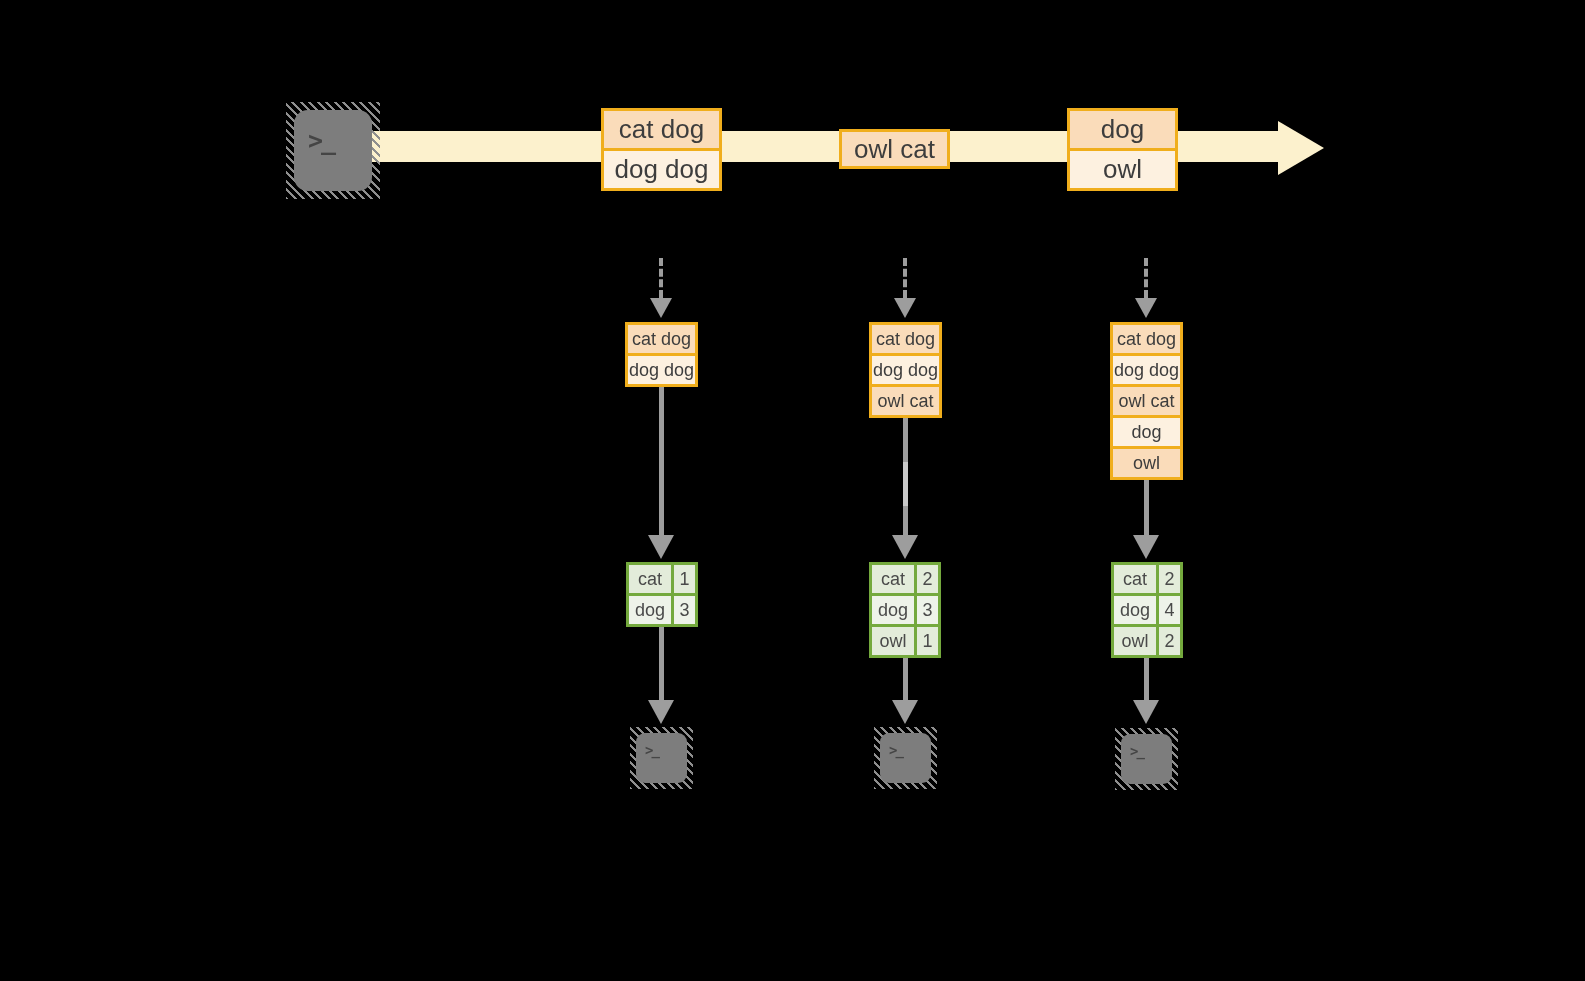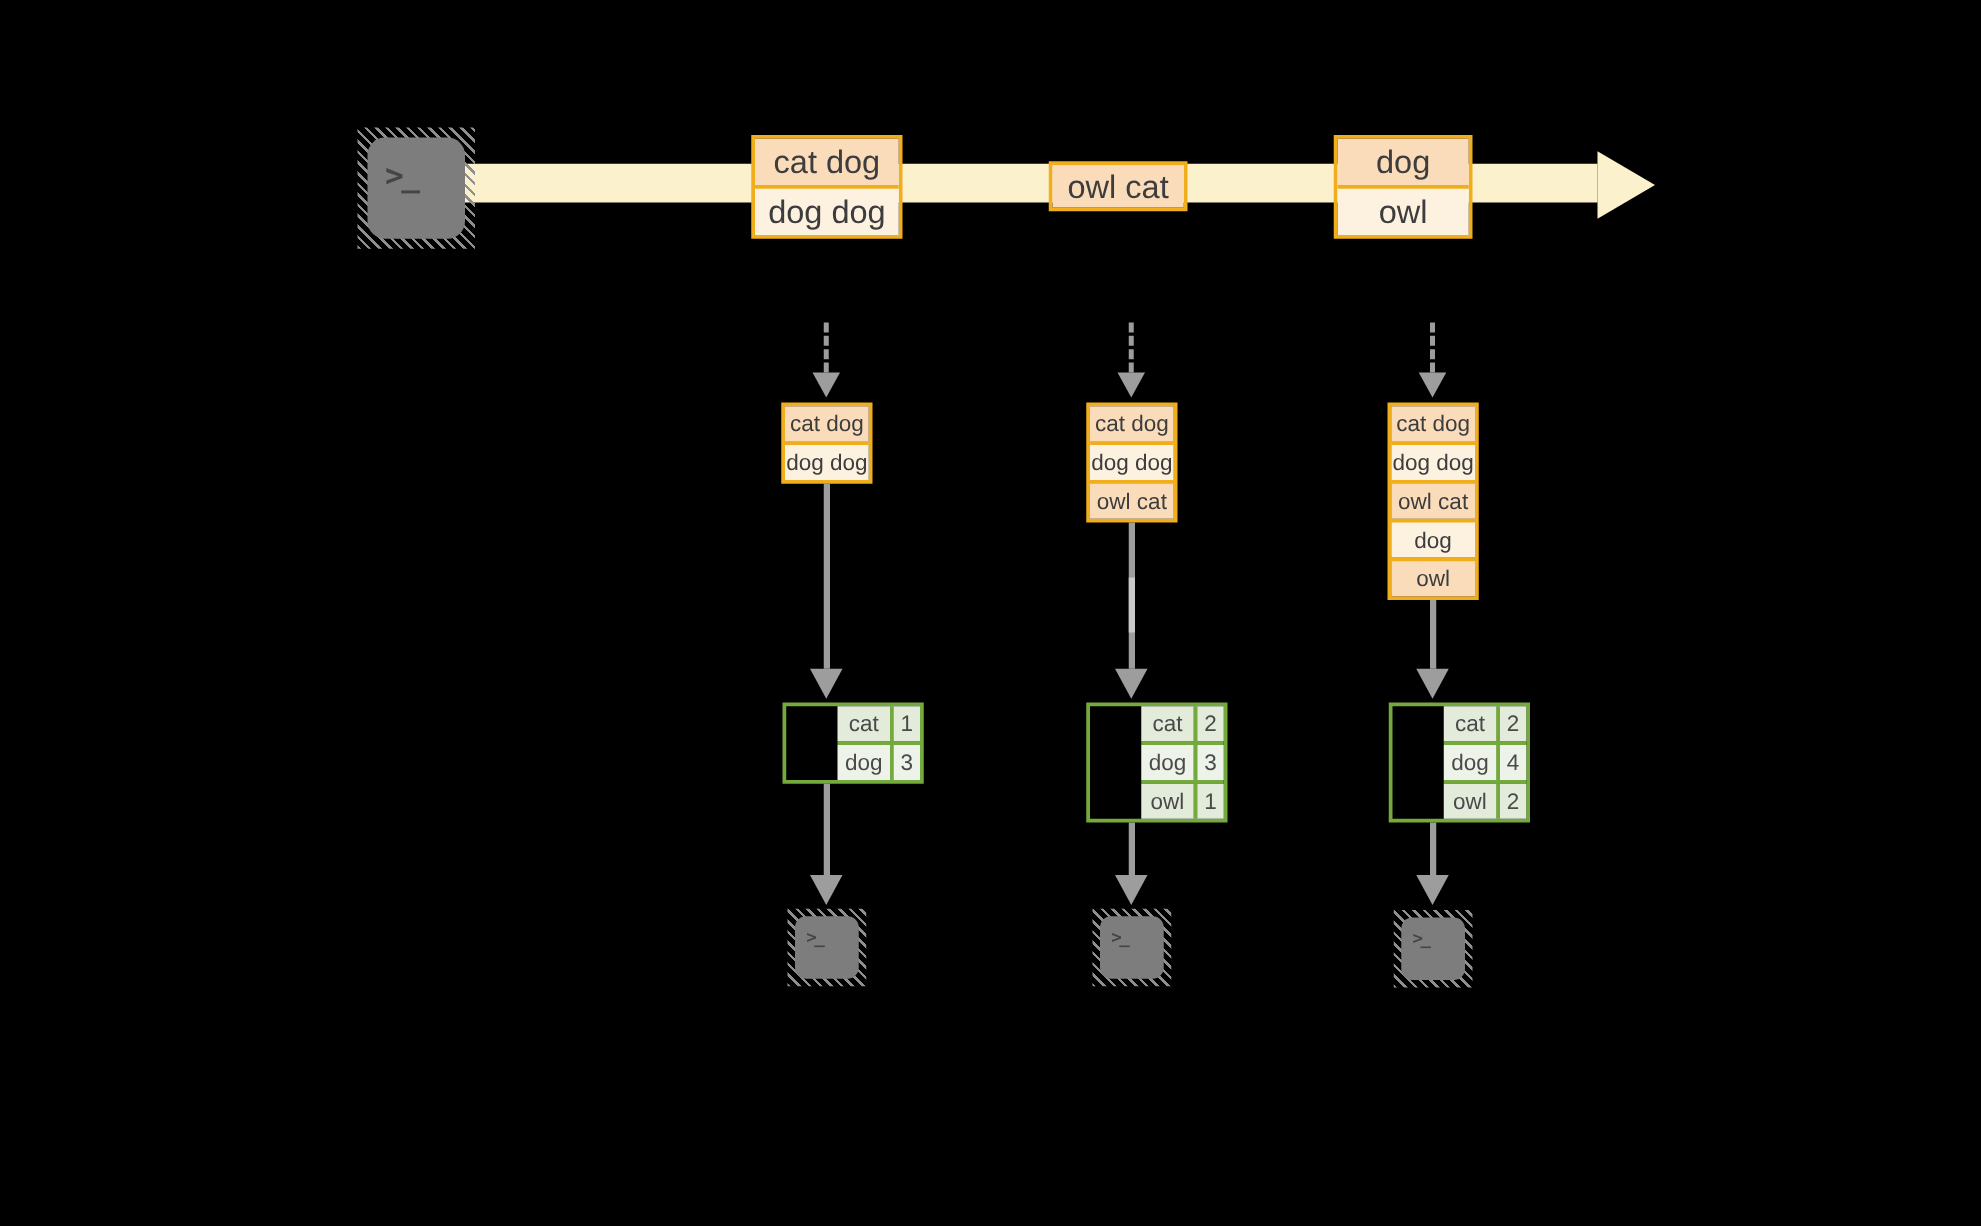--- a/index.html
+++ b/index.html
@@ -52,21 +52,21 @@
   
   .vline{position:absolute;width:5px;background:var(--arrow-gray);z-index:2;}
   .vhead{position:absolute;width:0;height:0;z-index:2;
     border-left:13px solid transparent;border-right:13px solid transparent;border-top:24px solid var(--arrow-gray);}
   
   .querybox{position:absolute;left:680px;top:462px;width:443px;height:44px;background:var(--query-box);z-index:5;
     text-align:center;line-height:44px;font-size:35px;color:#232323;}
   .line-overlay{position:absolute;left:903px;top:462px;width:5px;height:44px;background:#c9c9c9;z-index:6;}
   
   .gtable{position:absolute;border:3px solid var(--count-border);z-index:3;}
-  .grow{display:flex;height:28px;margin-left:41px;}
+  .grow{display:flex;height:28px;}
   .grow+.grow{border-top:3px solid var(--count-border);}
   .gword{width:42px;text-align:center;line-height:28px;font-size:18px;color:#4a4a4a;}
   .gcount{width:21px;border-left:3px solid var(--count-border);text-align:center;line-height:28px;font-size:18px;color:#4a4a4a;}
   .ga{background:var(--count-fill-a);}
   .gb{background:var(--count-fill-b);}
 </style>
 </head>
 <body>
 
 <div class="canvas">

